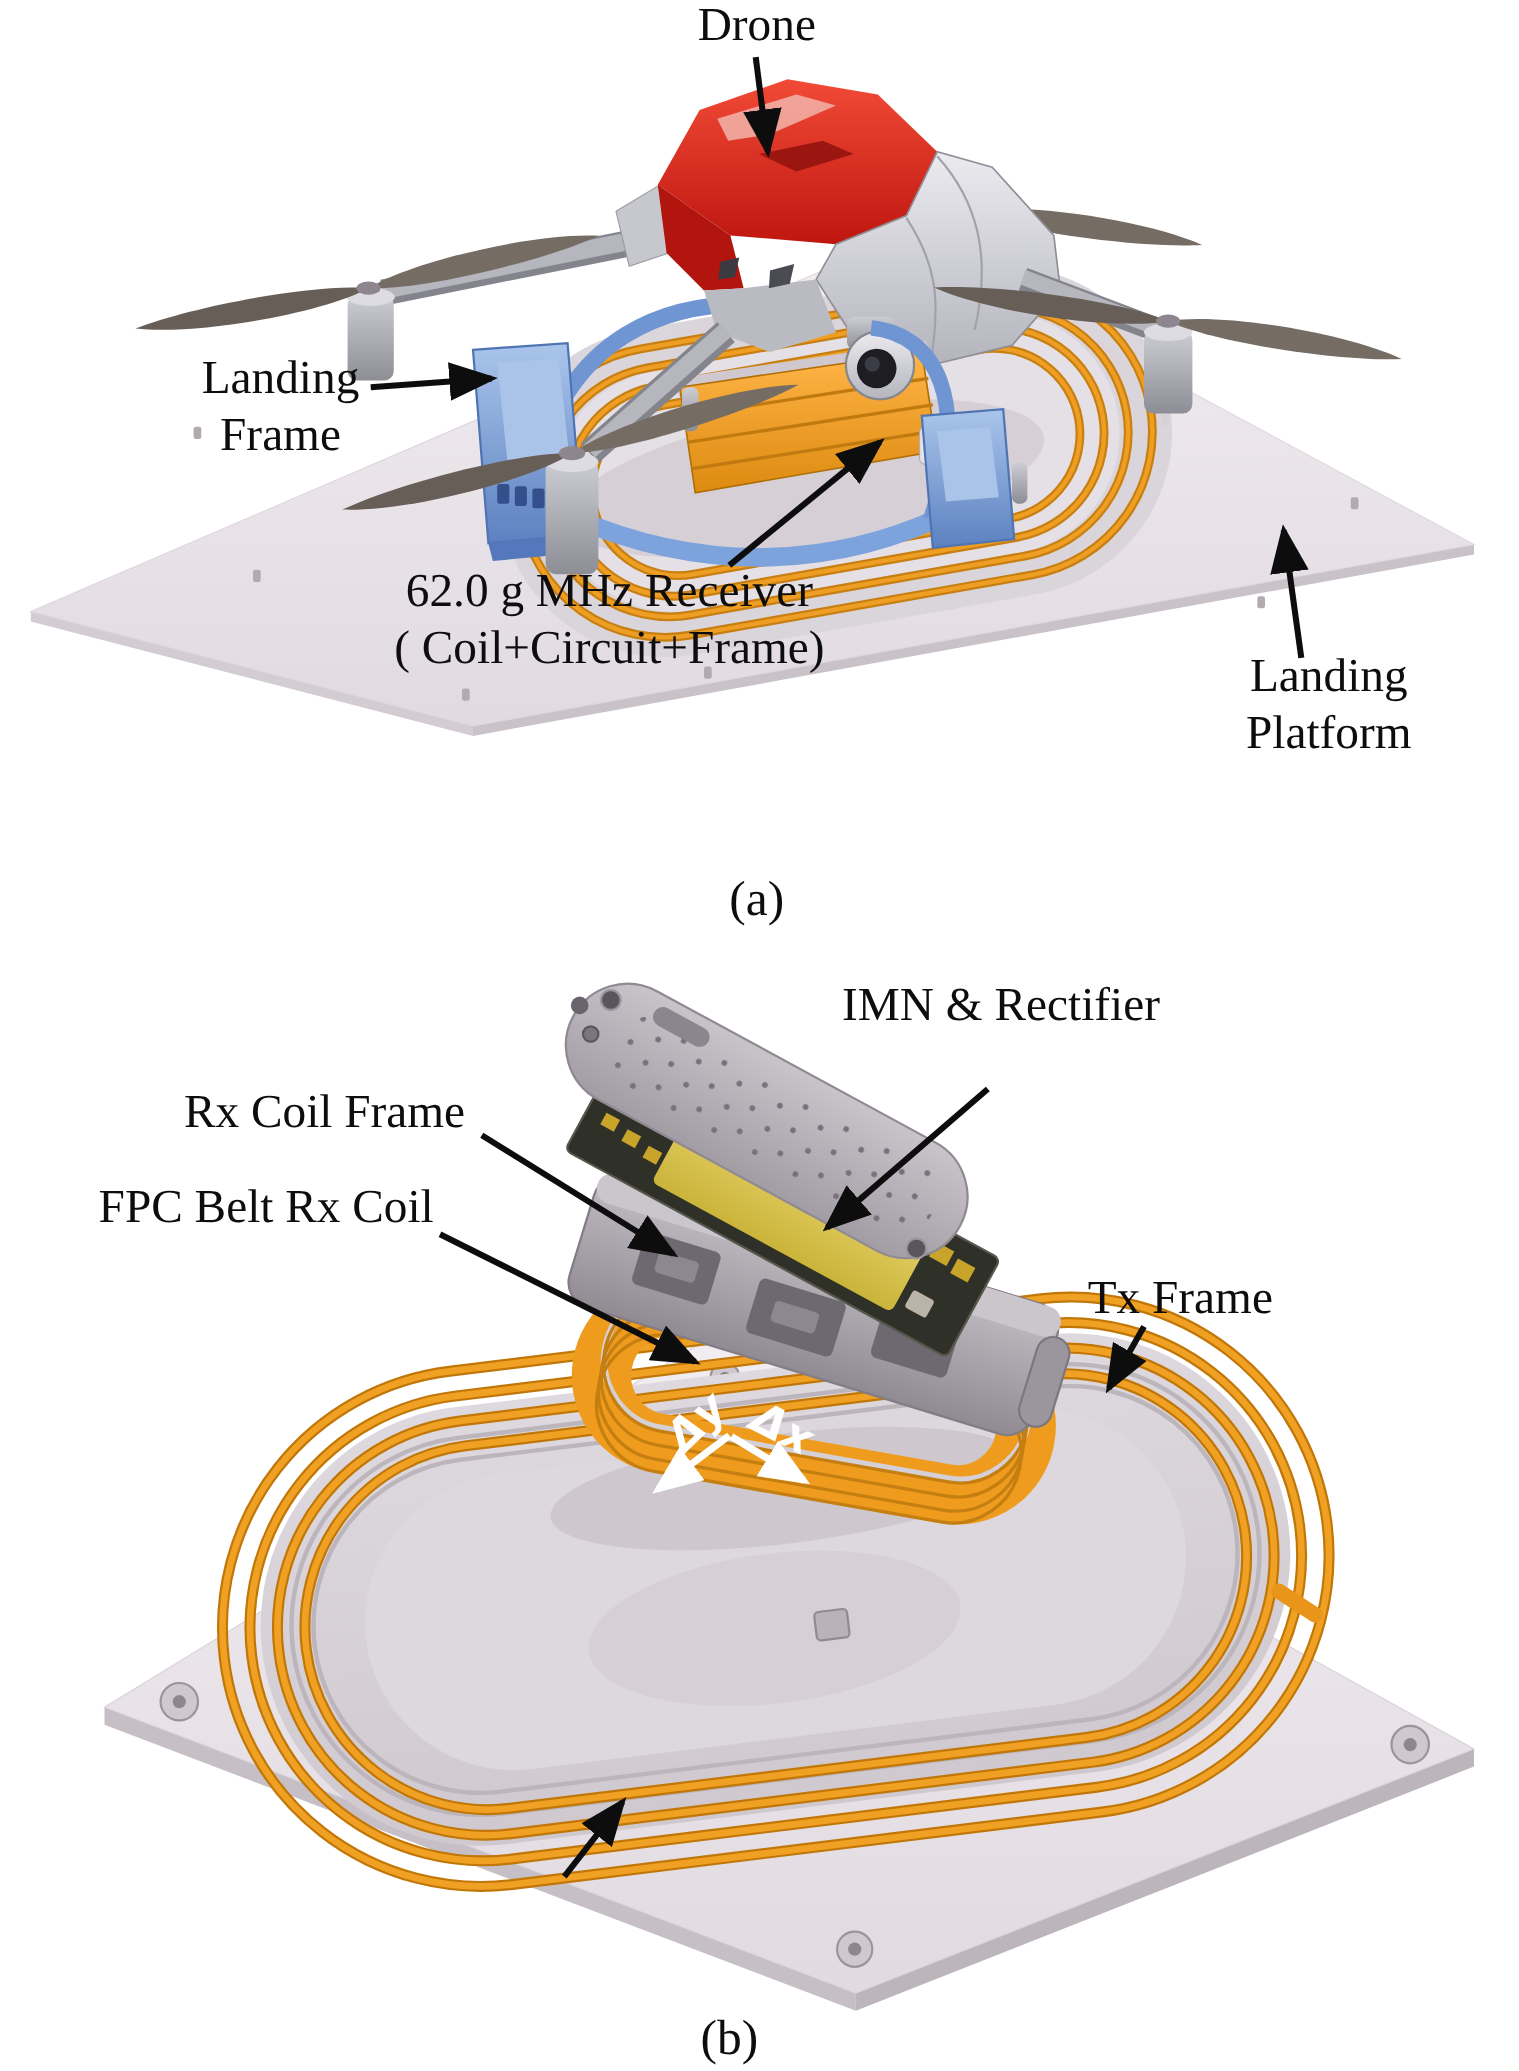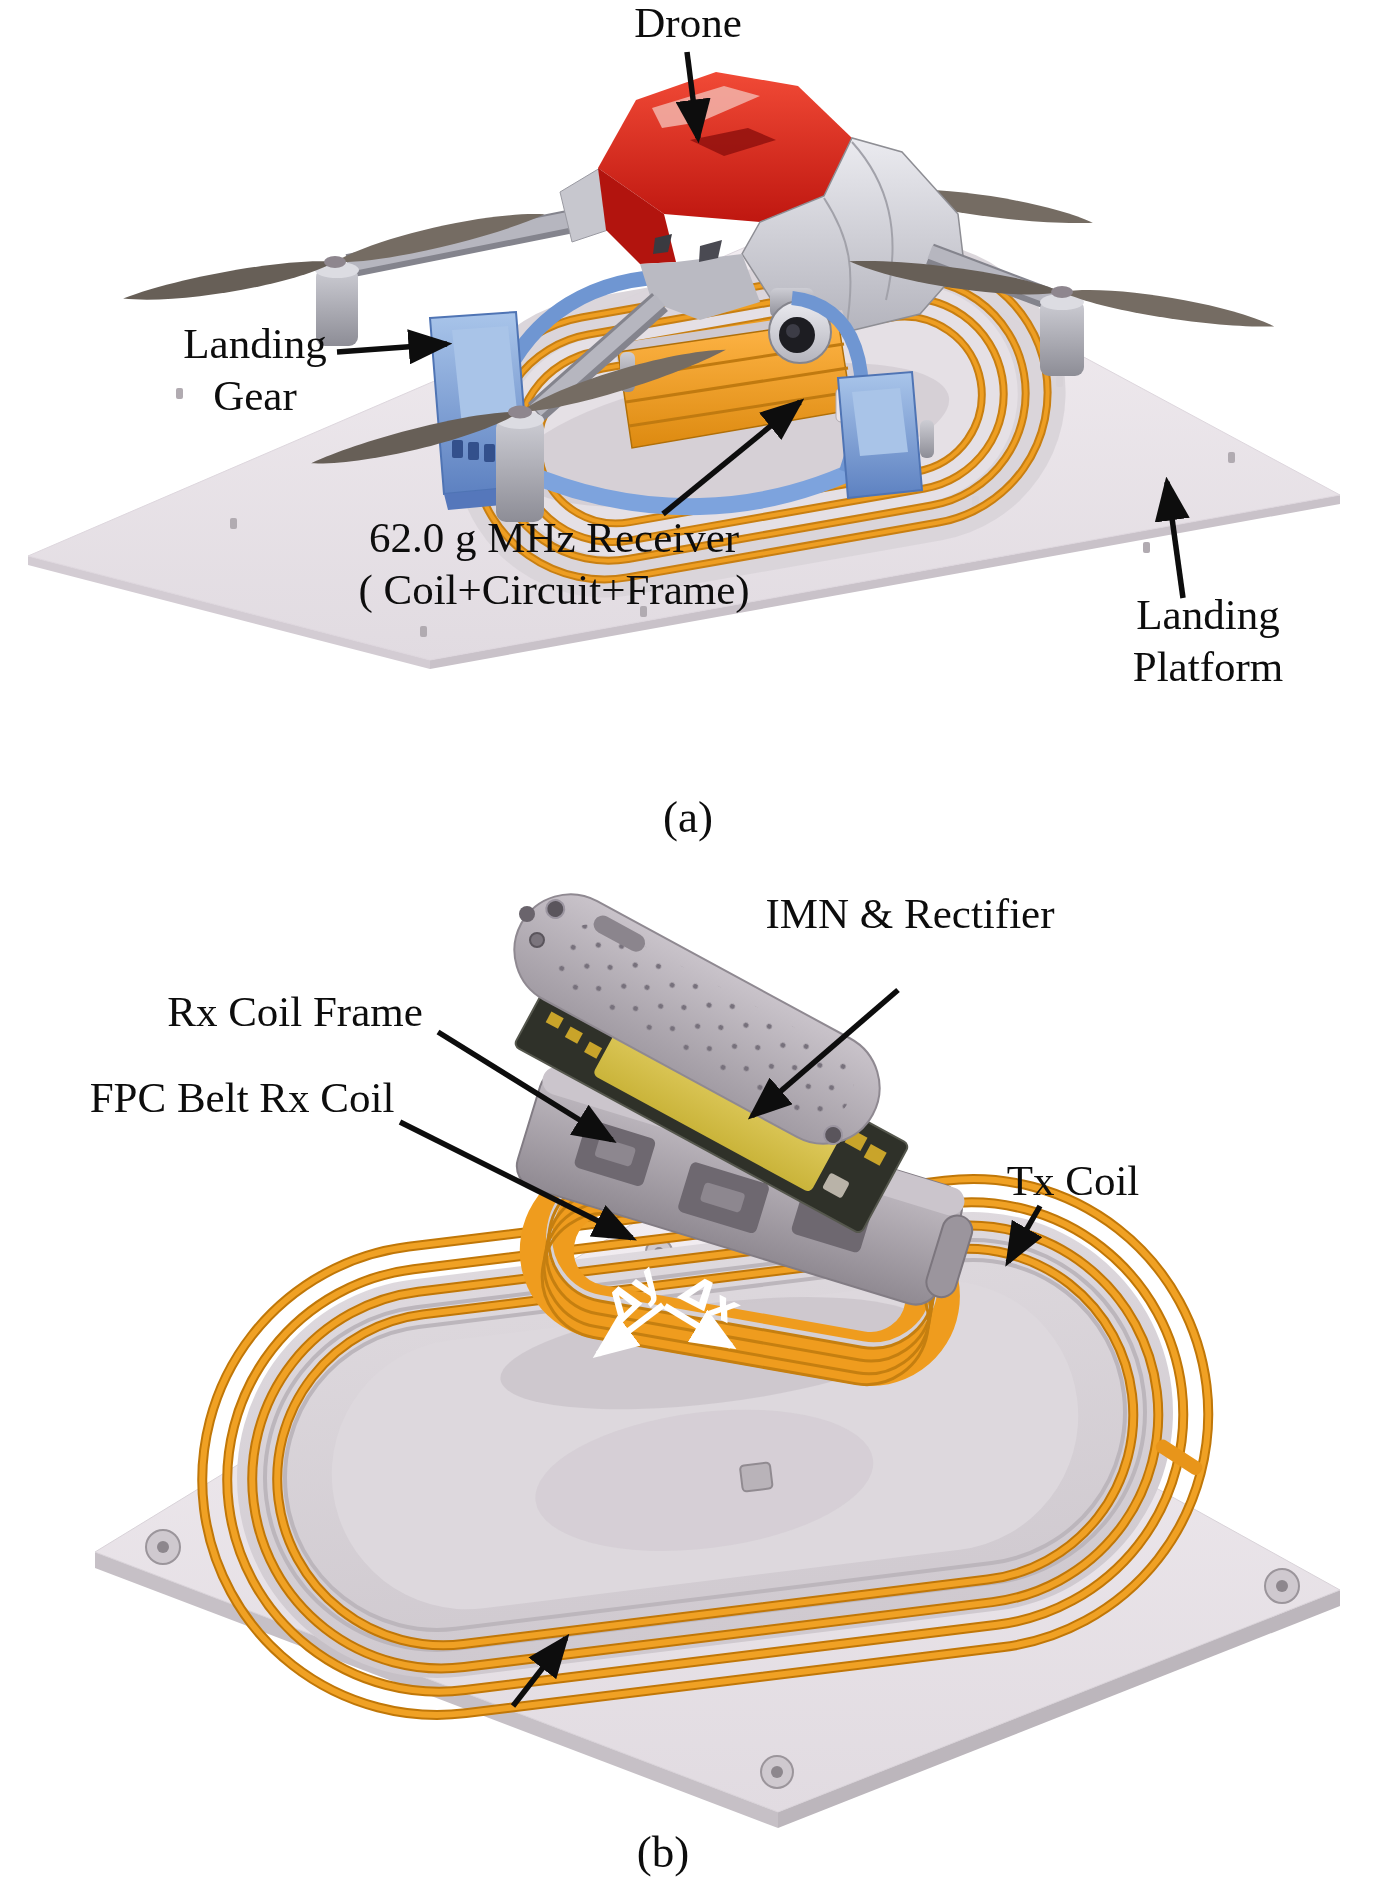--- a/index.html
+++ b/index.html
@@ -333,42 +333,42 @@
       <line x1="663" y1="1305" x2="598" y2="1354" marker-end="url(#mk-white)"></line>
       <line x1="665" y1="1306" x2="731" y2="1346" marker-end="url(#mk-white)"></line>
     </g>
   </g>
 </svg>
 
 <div class="fig-label" style="left:688px; top:23px">Drone</div>
 
 <div class="fig-label" style="left:255px; top:370px">
   <div>Landing</div>
-  <div>Gear</div>
+  <div>Frame</div>
 </div>
 
 <div class="fig-label" style="left:554px; top:564px">
   <div>62.0 g MHz Receiver</div>
   <div>( Coil+Circuit+Frame)</div>
 </div>
 
 <div class="fig-label" style="left:1208px; top:641px">
   <div>Landing</div>
   <div>Platform</div>
 </div>
 
 <div class="fig-label caption" style="left:688px; top:817px">(a)</div>
 
 <div class="fig-label" style="left:295px; top:1012px">Rx Coil Frame</div>
 
 <div class="fig-label" style="left:242px; top:1098px">FPC Belt Rx Coil</div>
 
 <div class="fig-label" style="left:910px; top:914px">IMN &amp; Rectifier</div>
 
-<div class="fig-label" style="left:1073px; top:1181px">Tx Coil</div>
+<div class="fig-label" style="left:1073px; top:1181px">Tx Frame</div>
 
 
 <div class="fig-label caption" style="left:663px; top:1852px">(b)</div>
 
 <div class="delta-label rot-dy" style="left:633px; top:1293px">Δy</div>
 
 <div class="delta-label rot-dx" style="left:711px; top:1299px">Δx</div>
 
 </div>
 

